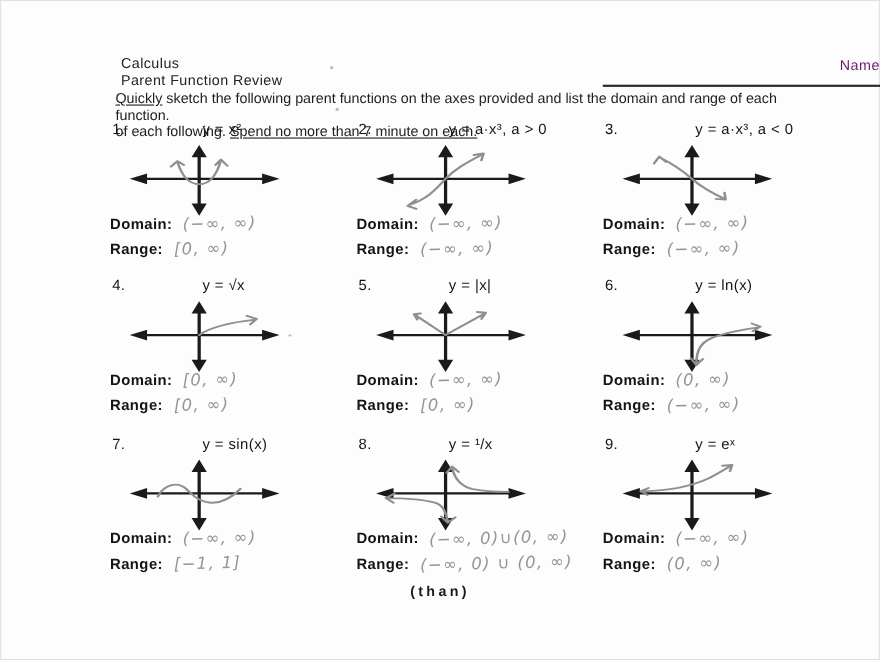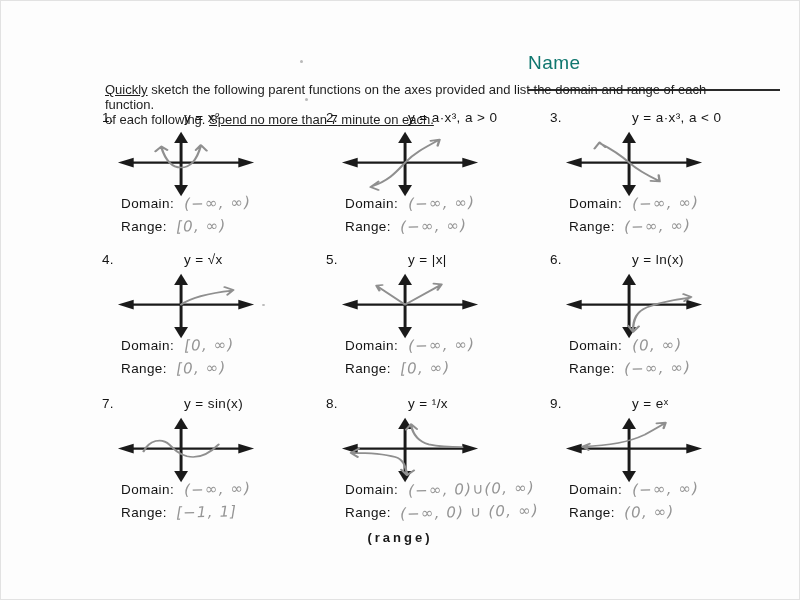--- a/index.html
+++ b/index.html
@@ -8,21 +8,21 @@
 
   .page {
     position:relative; width:800px; height:600px;
     background:#fdfdfd; overflow:hidden;
     outline:1px solid #e2e2e2; outline-offset:-1px;
     color:#1c1c1c;
   }
 
   
   .header-left { position:absolute; left:110px; top:50px; font-size:13px; line-height:15px; letter-spacing:.4px; color:#222; }
-  .name-block { position:absolute; left:528px; top:52px; font-size:19px; letter-spacing:.5px; color:#0f766e; }
+  .name-block { position:absolute; left:528px; top:52px; font-size:13px; letter-spacing:.5px; color:#701a75;text-align:right; }
   .name-line { display:inline-block; width:252px; border-bottom:2px solid #2a2a2a; height:12px; vertical-align:baseline; }
 
   
   .instructions { position:absolute; left:105px; top:82px; width:625px; font-size:13px; line-height:15px; color:#1e1e1e; }
   .instr-lead { font-weight:normal; text-decoration:underline; }
   .instr-em { text-decoration:underline; }
 
   
   .grid {
     position:absolute; left:96px; top:110px; width:660px;
@@ -35,21 +35,21 @@
   .problem-equation { letter-spacing:.4px;margin-left:40px; }
 
   .graph { display:block; margin:4px 0 0 16px; width:148px; height:70px; }
   .graph .axis { stroke:#1a1a1a; stroke-width:3; }
   .graph .axis-head { fill:#1a1a1a; }
   .graph .sketch-path { stroke:#8f8f8f; stroke-width:2.4; fill:none; stroke-linecap:round; stroke-linejoin:round; }
 
   .answer-line { position:absolute; left:4px; white-space:nowrap; }
   .answer-line.domain { top:84px; }
   .answer-line.range  { top:107px; }
-  .answer-label { font-size:13.5px; font-weight:normal; letter-spacing:.4px; color:#141414;margin-left:21px; }
+  .answer-label { font-size:13.5px; font-weight:bold; letter-spacing:.4px; color:#141414; }
   .handwriting {
     font-family:"DejaVu Sans", sans-serif; font-style:italic;
     font-size:15px; color:#959595; letter-spacing:1.2px;
     display:inline-block; transform:rotate(-1.5deg); margin-left:5px;
   }
 
   
   .footer { position:absolute; left:0; top:530px; width:100%; text-align:center;
     font-size:13px; font-weight:bold; letter-spacing:3px; color:#1a1a1a; }
 
@@ -57,20 +57,24 @@
   .speck { position:absolute; background:#b9b9b9; border-radius:50%; }
   .speck.s1 { left:300px; top:60px; width:3px; height:3px; }
   .speck.s2 { left:305px; top:98px; width:3px; height:3px; }
   .speck.s3 { left:262px; top:304px; width:3px; height:2px; }
 </style>
 </head>
 <body>
 
 <div class="page">
 
+  <div class="header-left">
+    <div>Calculus</div>
+    <div>Parent Function Review</div>
+  </div>
 
   <div class="name-block"><span>Name</span><span class="name-line"></span>
   </div>
 
   <div class="instructions">
     <span class="instr-lead">Quickly</span><span> sketch the following parent functions on the axes provided and list the domain and range of each function. </span><br>
     <span>of each following. </span><span class="instr-em">Spend no more than 7 minute on each.</span>
   </div>
 
   <div class="grid" id="problems-grid">
@@ -284,18 +288,18 @@
       <span class="answer-label">Domain:</span>
       <span class="handwriting">(−∞, ∞)</span>
     </div>
     <div class="answer-line range">
       <span class="answer-label">Range:</span>
       <span class="handwriting">(0, ∞)</span>
     </div>
   </div>
 </div>
 
-  <div class="footer">(range)</div>
+  <div class="footer">(than)</div>
 
   <div class="speck s1"></div>
   <div class="speck s2"></div>
   <div class="speck s3"></div>
 </div>
 
 </body></html>

